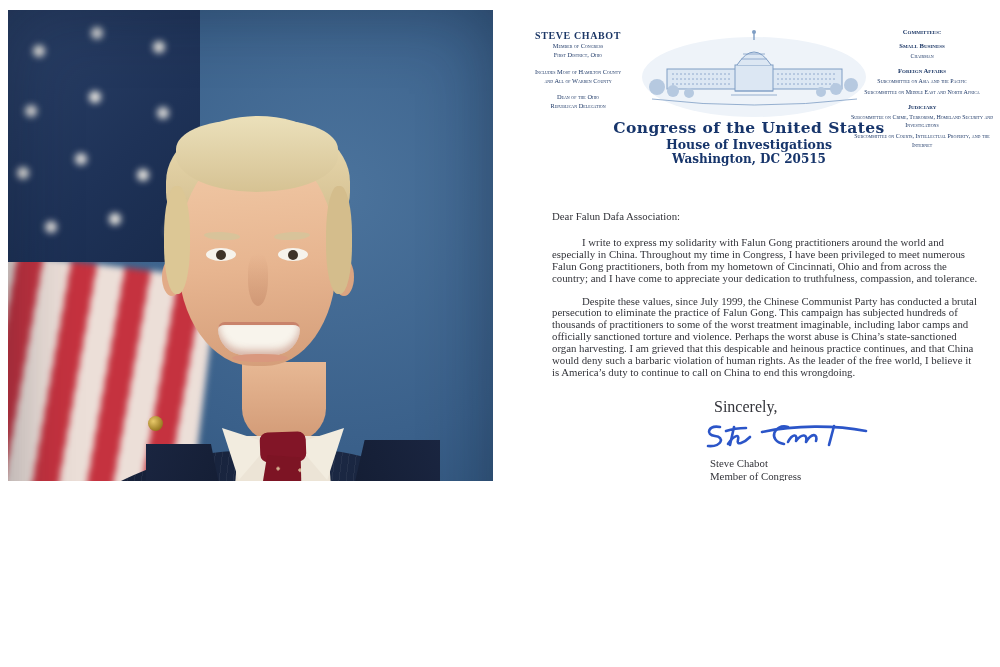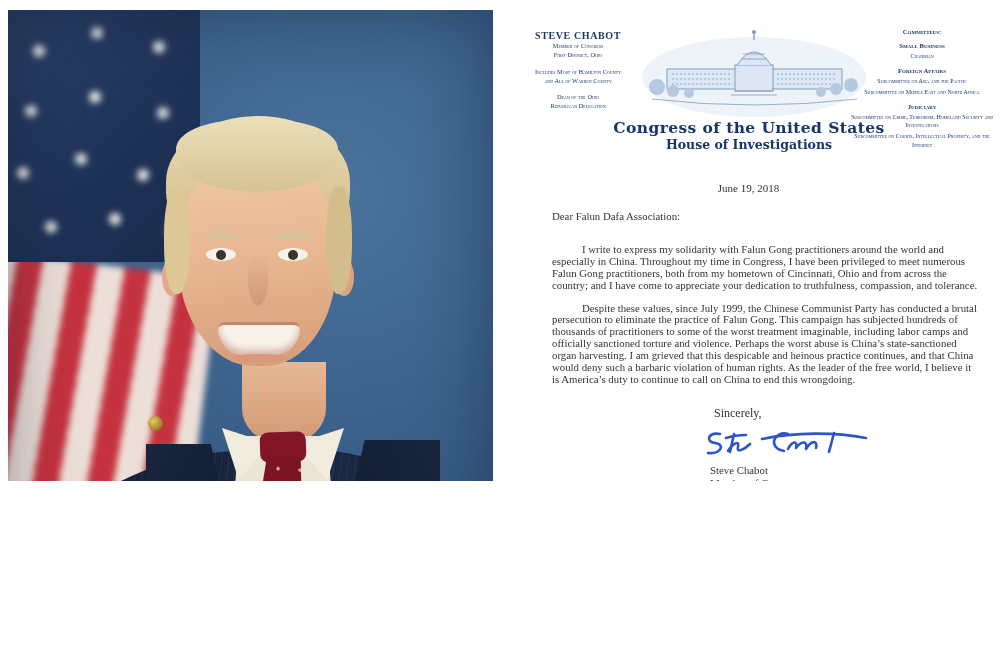--- a/index.html
+++ b/index.html
@@ -87,22 +87,22 @@
   .mast3{font-size:12px;}
   .hdr-right{position:absolute;left:352px;top:28px;width:146px;text-align:center;color:#1c3766;}
   .cm-title{font-weight:bold;font-size:6.6px;}
   .cm-name{font-weight:bold;font-size:6.6px;margin-top:7px;}
   .cm-sub{font-size:6px;line-height:1.35;margin-top:3px;}
   .date-line{position:absolute;left:0;top:182px;width:100%;text-align:center;
              font-size:11px;color:#33343a;}
   .body-text{position:absolute;left:55px;top:211px;width:426px;color:#33343a;
              font-size:10.8px;line-height:11.9px;}
   .body-text p{margin:0 0 11px 0;text-indent:30px;}
-  .body-text .salute{text-indent:0;margin-bottom:21px;}
-  .closing{margin:22px 0 4px 162px;font-size:12px;color:#33343a;}
+  .body-text .salute{text-indent:0;margin-bottom:14px;}
+  .closing{margin:22px 0 4px 162px;font-size:16px;color:#33343a;}
   .sig{margin-left:148px;display:block;}
   .signed{margin-left:158px;font-size:10.8px;line-height:1.25;color:#33343a;}
   .footer{position:absolute;left:0;top:612px;width:503px;color:#2a4a9a;}
   .f-col{position:absolute;text-align:center;font-weight:bold;font-size:6.2px;line-height:1.5;}
   .f-left{left:2px;width:145px;}
   .f-center{left:188px;width:145px;}
   .f-right{left:370px;width:125px;}
   .f-note{font-weight:normal;font-size:4.8px;color:#6a82b4;margin-top:2px;letter-spacing:.3px;}
 </style>
 </head>
@@ -181,41 +181,41 @@
           <circle cx="52" cy="66" r="5"></circle>
         <circle cx="214" cy="58" r="7"></circle>
           <circle cx="199" cy="62" r="6"></circle>
           <circle cx="184" cy="65" r="5"></circle>
       </g>
     </svg>
 
     <div class="masthead">
       <div class="mast1">Congress of the United States</div>
       <div class="mast2">House of Investigations</div>
+      <div class="mast3">Washington, DC 20515</div>
     </div>
 
     <div class="hdr-right sc">
       <div class="cm-title">Committees:</div>
       <div>
         <div class="cm-name">Small Business</div>
         <div class="cm-sub">Chairman</div>
       </div>
       <div>
         <div class="cm-name">Foreign Affairs</div>
         <div class="cm-sub">Subcommittee on Asia and the Pacific</div>
         <div class="cm-sub">Subcommittee on Middle East and North Africa</div>
       </div>
       <div>
         <div class="cm-name">Judiciary</div>
         <div class="cm-sub">Subcommittee on Crime, Terrorism, Homeland Security and Investigations</div>
         <div class="cm-sub">Subcommittee on Courts, Intellectual Property, and the Internet</div>
       </div>
     </div>
 
-    <div class="date-line">June 19, 2018</div>
 
     <div class="body-text">
       <p class="salute">Dear Falun Dafa Association:</p>
       <p>I write to express my solidarity with Falun Gong practitioners around the world and especially in China.  Throughout my time in Congress, I have been privileged to meet numerous Falun Gong practitioners, both from my hometown of Cincinnati, Ohio and from across the country; and I have come to appreciate your dedication to truthfulness, compassion, and tolerance.</p>
       <p>Despite these values, since July 1999, the Chinese Communist Party has conducted a brutal persecution to eliminate the practice of Falun Gong.  This campaign has subjected hundreds of thousands of practitioners to some of the worst treatment imaginable, including labor camps and officially sanctioned torture and violence.  Perhaps the worst abuse is China’s state-sanctioned organ harvesting.  I am grieved that this despicable and heinous practice continues, and that China would deny such a barbaric violation of human rights.  As the leader of the free world, I believe it is America’s duty to continue to call on China to end this wrongdoing.</p>
 
       <div class="closing">Sincerely,</div>
 
       <svg class="sig" width="170" height="40" viewBox="0 0 170 40">
         <g fill="none" stroke="#2b55c8" stroke-width="2.6" stroke-linecap="round" stroke-linejoin="round">

